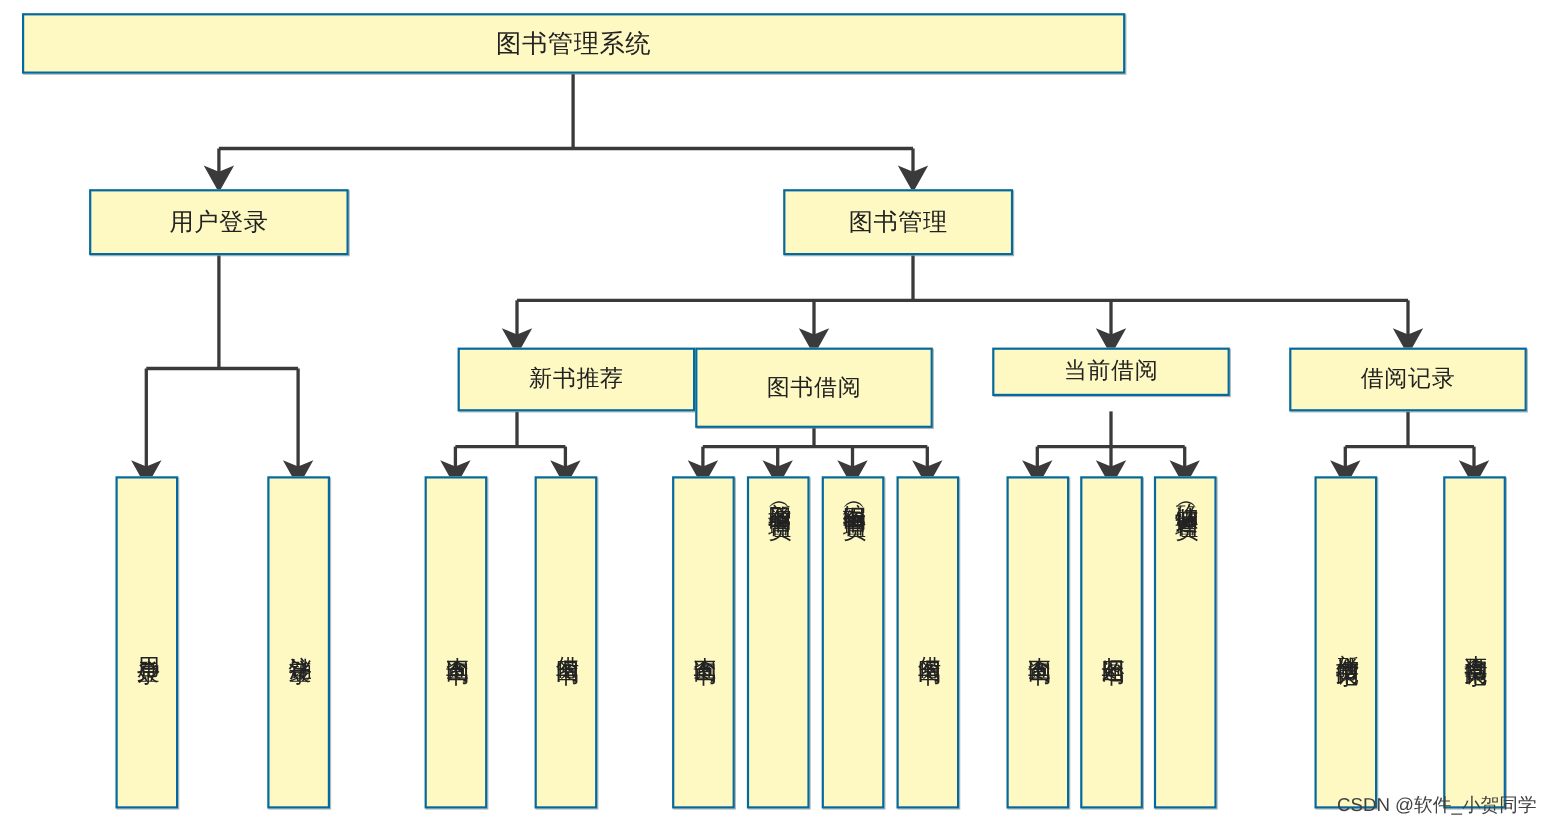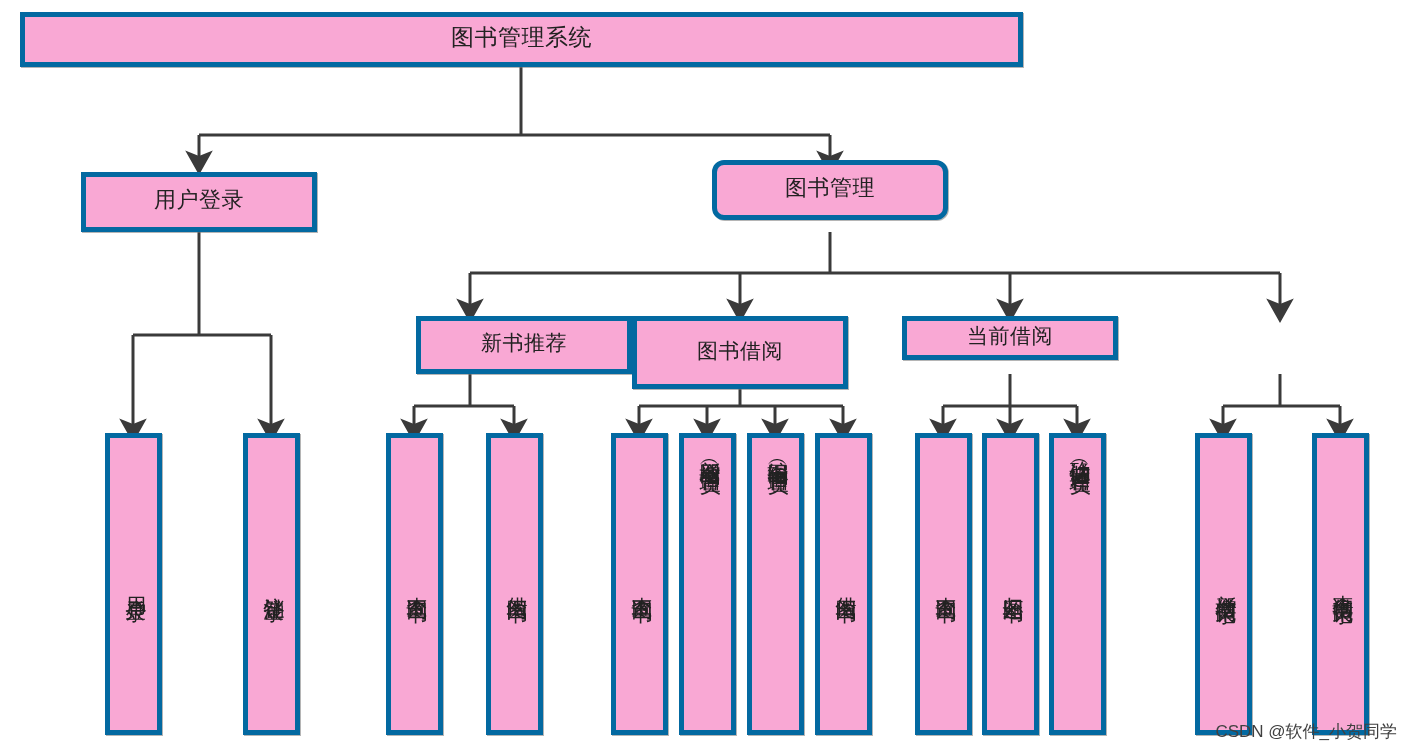--- a/index.html
+++ b/index.html
@@ -22,28 +22,27 @@
     position: absolute;
     left: 0;
     top: 0;
     width: 1405px;
     height: 747px;
     pointer-events: none;
   }
   .node {
     position: absolute;
     box-sizing: border-box;
-    background: #f9a8d4;
-    border: 5px solid #0369a1;
+    background: #fef9c3;
+    border: 2px solid #0369a1;
     display: flex;
     align-items: center;
     justify-content: center;
     color: #222222;
     box-shadow: 1px 1px 0 rgba(120,120,120,0.55);
-    font-family: Liberation Mono, monospace;
   }
   .node .label {
     display: block;
     text-align: center;
     line-height: 1.22;
     letter-spacing: 0.5px;
   }
   .node.root .label { font-size: 23px; }
   .node.level2 .label { font-size: 22px; }
   .node.level3 .label { font-size: 21px; }
@@ -129,36 +128,39 @@
   </svg>
 
   <div class="node root" style="left:20px; top:12px; width:1003px; height:55px;">
     <span class="label">图书管理系统</span>
   </div>
 
   <div class="node level2" style="left:81px; top:172px; width:236px; height:60px;">
     <span class="label">用户登录</span>
   </div>
 
-  <div class="node level2" style="left:712px; top:160px; width:236px; height:60px;border-radius:12px;">
+  <div class="node level2" style="left:712px; top:172px; width:209px; height:60px;">
     <span class="label">图书管理</span>
   </div>
 
   <div class="node level3" style="left:372px; top:316px; width:216px; height:58px;margin-left:44px;">
     <span class="label">新书推荐</span>
   </div>
 
   <div class="node level3" style="left:632px; top:316px; width:216px; height:73px;">
     <span class="label">图书借阅</span>
   </div>
 
   <div class="node level3" style="left:902px; top:316px; width:216px; height:44px;">
     <span class="label">当前借阅</span>
   </div>
 
+  <div class="node level3" style="left:1172px; top:316px; width:216px; height:58px;">
+    <span class="label">借阅记录</span>
+  </div>
 
   <div class="node leaf" style="left:105px; top:433px; width:57px; height:302px;">
     <span class="label">用户登录</span>
   </div>
 
   <div class="node leaf" style="left:243px; top:433px; width:57px; height:302px;">
     <span class="label">注销登录</span>
   </div>
 
   <div class="node leaf" style="left:386px; top:433px; width:57px; height:302px;">

